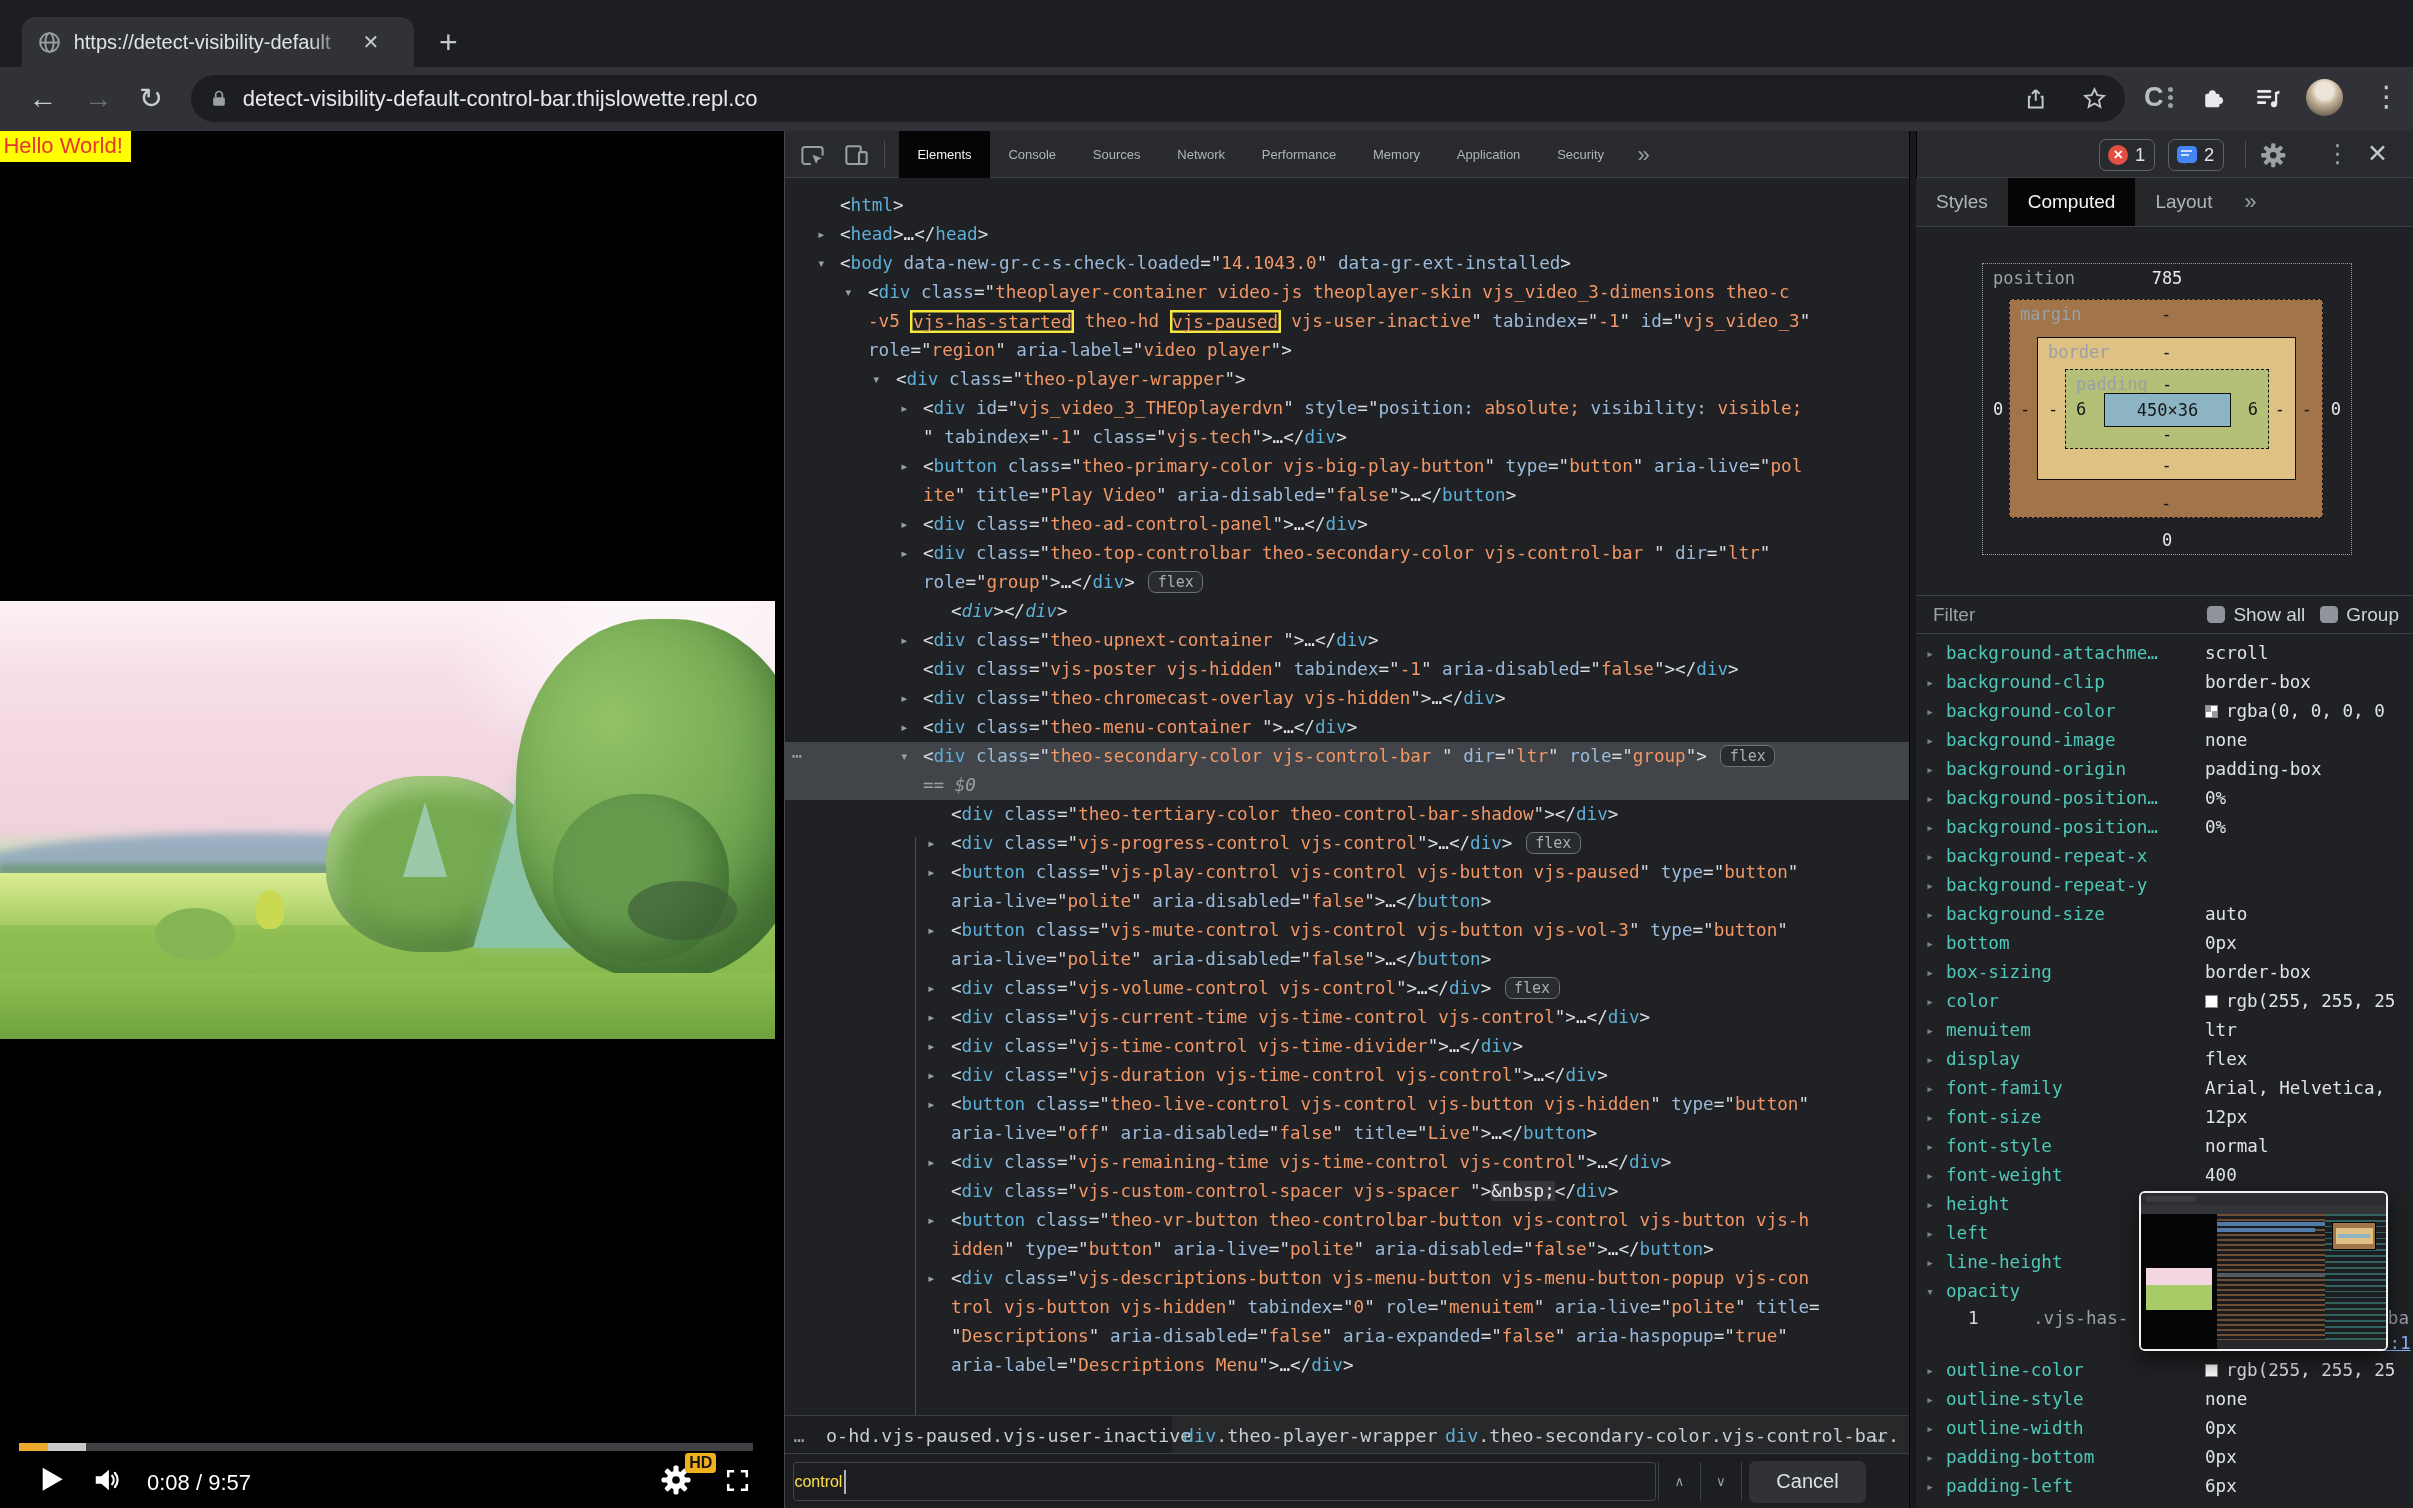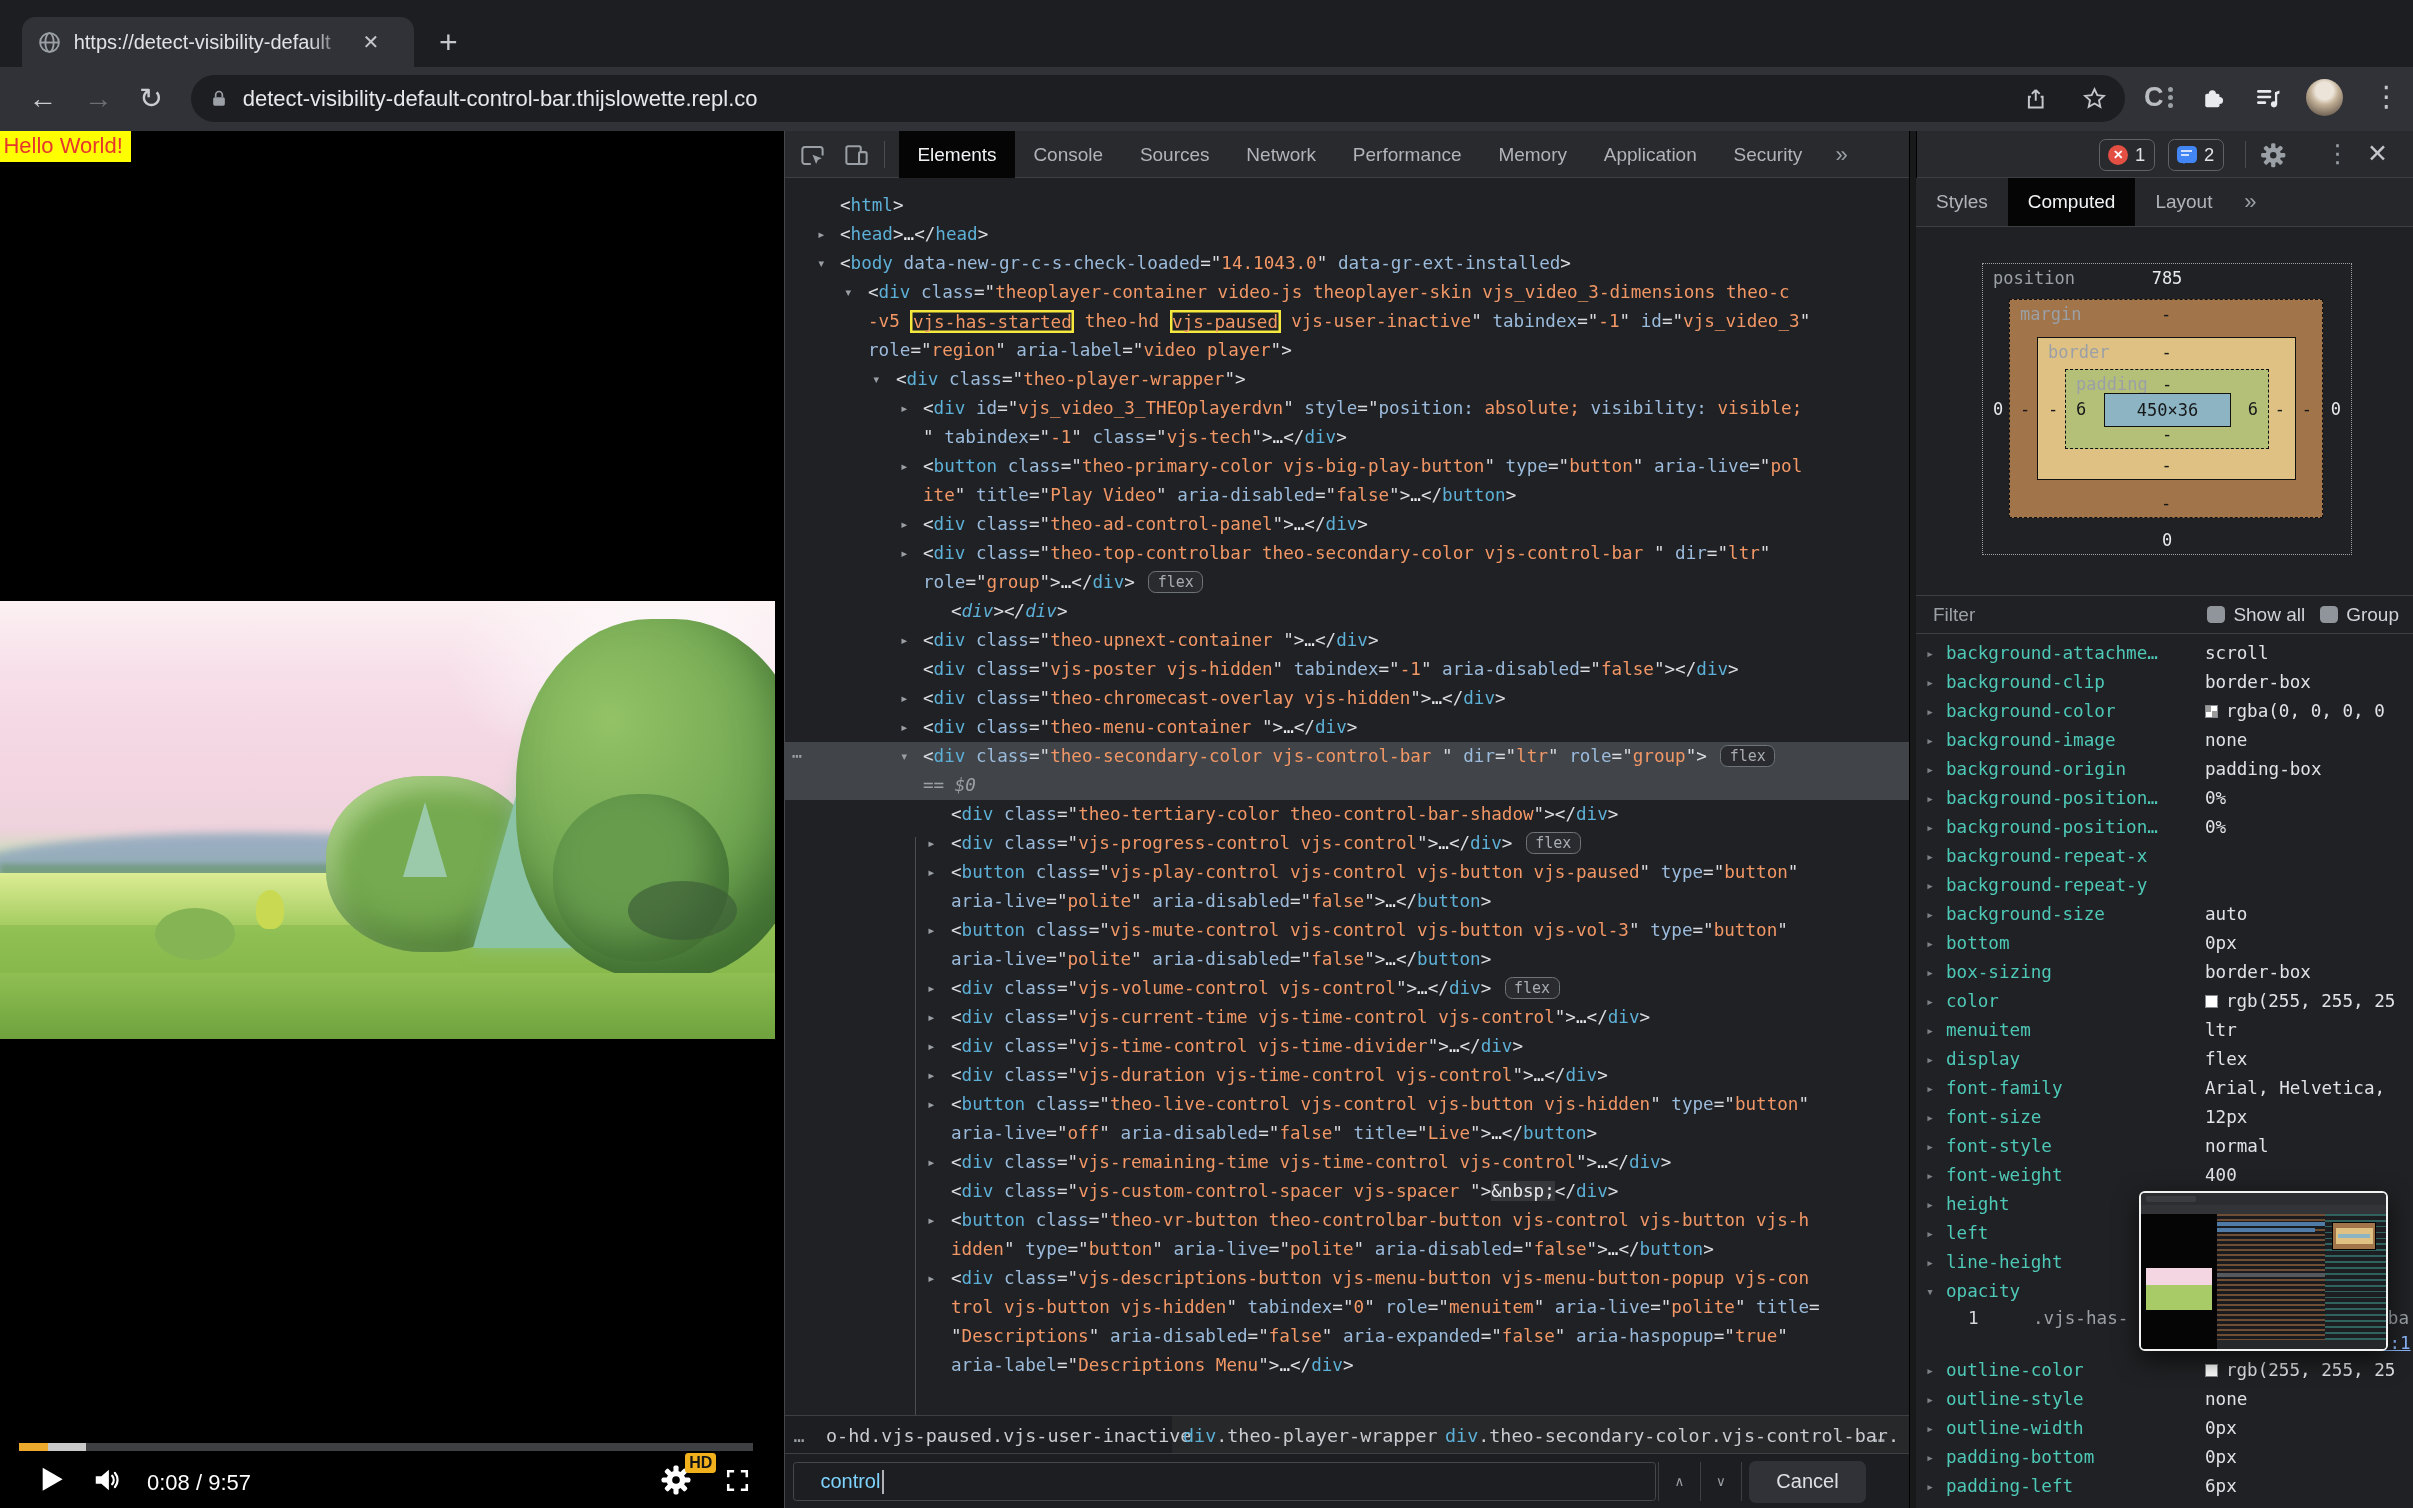--- a/index.html
+++ b/index.html
@@ -63,21 +63,21 @@
   #ptime{left:147px;top:1339px;font-size:22px;color:#fff;position:absolute;}
   #hdbadge{position:absolute;left:685px;top:1322px;background:#f3b01d;color:#151515;font-weight:bold;
      font-size:16px;padding:0.8px 4.2px;border-radius:3.4px;}
 
   
   #devtools{position:absolute;left:784px;top:131px;width:1629px;height:1378px;background:#202124;border-left:1.7px solid #46474a;}
   #dt-toolbar{position:absolute;left:0;top:0;width:1629px;height:47px;background:#292a2d;border-bottom:0.8px solid #3c4043;}
   .dt-ic{position:absolute;top:8.4px;width:32px;height:32px;display:flex;align-items:center;justify-content:center;}
   .vsep{position:absolute;top:10px;width:0.8px;height:27px;background:#4a4c50;}
   #dt-tabs{position:absolute;left:114px;top:0;height:47px;display:flex;align-items:stretch;}
-  .dt-tab{display:flex;align-items:center;padding:0 18.4px;color:#b0b4ba;font-size:19px;}
+  .dt-tab{display:flex;align-items:center;padding:0 18.4px;color:#b0b4ba;font-size:13px;}
   .dt-tab.active{background:#050506;color:#f1f3f4;}
   #dt-more{display:flex;align-items:center;padding:0 15px;color:#9aa0a6;font-size:22px;}
   .badgechip{position:absolute;top:7.5px;height:32px;border:0.8px solid #5f6368;border-radius:6.7px;display:flex;
      align-items:center;padding:0 8.4px;gap:6.7px;color:#dfe2e6;font-size:18.4px;}
   .errdot{width:20px;height:20px;border-radius:50%;background:#e34f43;color:#fff;font-size:12.6px;font-weight:bold;
      display:flex;align-items:center;justify-content:center;}
   .msgic{width:20px;height:17px;border-radius:4.2px;background:#4285f4;position:relative;}
   .msgic::after{content:"";position:absolute;left:2.5px;bottom:-5px;border:4.2px solid transparent;border-top-color:#4285f4;}
   .msgic i{display:block;position:absolute;left:3.4px;height:2.1px;background:#cfe0ff;}
   #dt-kebab{position:absolute;top:8.4px;color:#9aa0a6;font-size:25px;}
@@ -101,21 +101,21 @@
 
   #crumbs{position:absolute;left:0;top:1237px;width:1124px;height:39px;background:#27282a;border-top:0.8px solid #3c4043;
      font-family:"DejaVu Sans Mono", monospace;font-size:18.4px;color:#c8ccd0;overflow:hidden;}
   #crumbs .block{position:absolute;left:0;top:0;width:387px;height:39px;background:#1d1e21;}
   .crumb{position:absolute;top:0;line-height:39px;white-space:pre;}
   .crumb .pfx{color:#5db0d7;}
   .cr-ell{position:absolute;top:0;line-height:39px;color:#9aa0a6;}
 
   #searchbar{position:absolute;left:0;top:1275px;width:1124px;height:55px;background:#1d1e21;border-top:0.8px solid #3c4043;}
   #searchbox{position:absolute;left:8.4px;top:8.4px;width:863px;height:39px;border:0.8px solid #45474b;border-radius:3.4px;
-     display:flex;align-items:center;padding-left:26px;color:#7dd3fc;font-size:20px;}
+     display:flex;align-items:center;padding-left:0;color:#fde047;font-size:16px;}
   .caret{display:inline-block;width:1.7px;height:23.5px;background:#aeb1b6;margin-left:1.7px;}
   .updn{position:absolute;top:8.4px;width:42px;height:39px;display:flex;align-items:center;justify-content:center;color:#9aa0a6;}
   .updn.first{border-left:0.8px solid #3c4043;}
   .updn.second{border-left:0.8px solid #3c4043;border-right:0.8px solid #3c4043;}
   #cancelbtn{position:absolute;left:964px;top:6.7px;width:117px;height:42px;background:#313237;border-radius:6.7px;
      color:#dde0e3;font-size:20px;display:flex;align-items:center;justify-content:center;}
 
   
   #dt-divider{position:absolute;left:1124px;top:0;width:7.5px;height:1378px;background:#18191b;border-left:0.8px solid #000;border-right:0.8px solid #000;}
 

